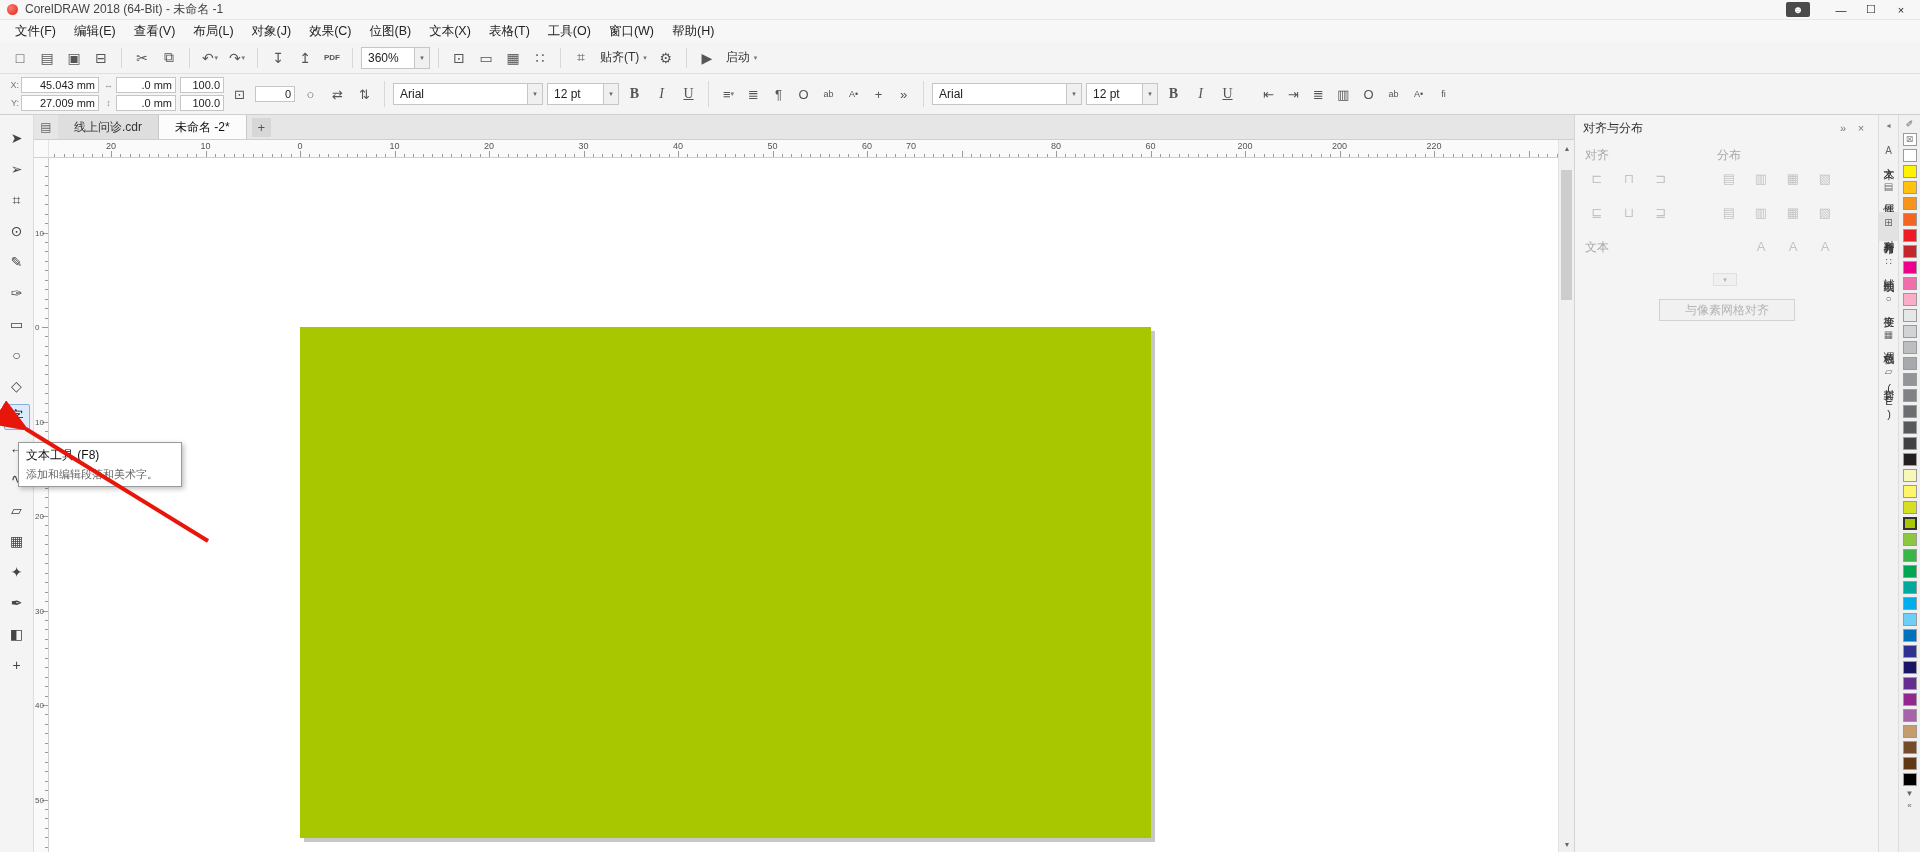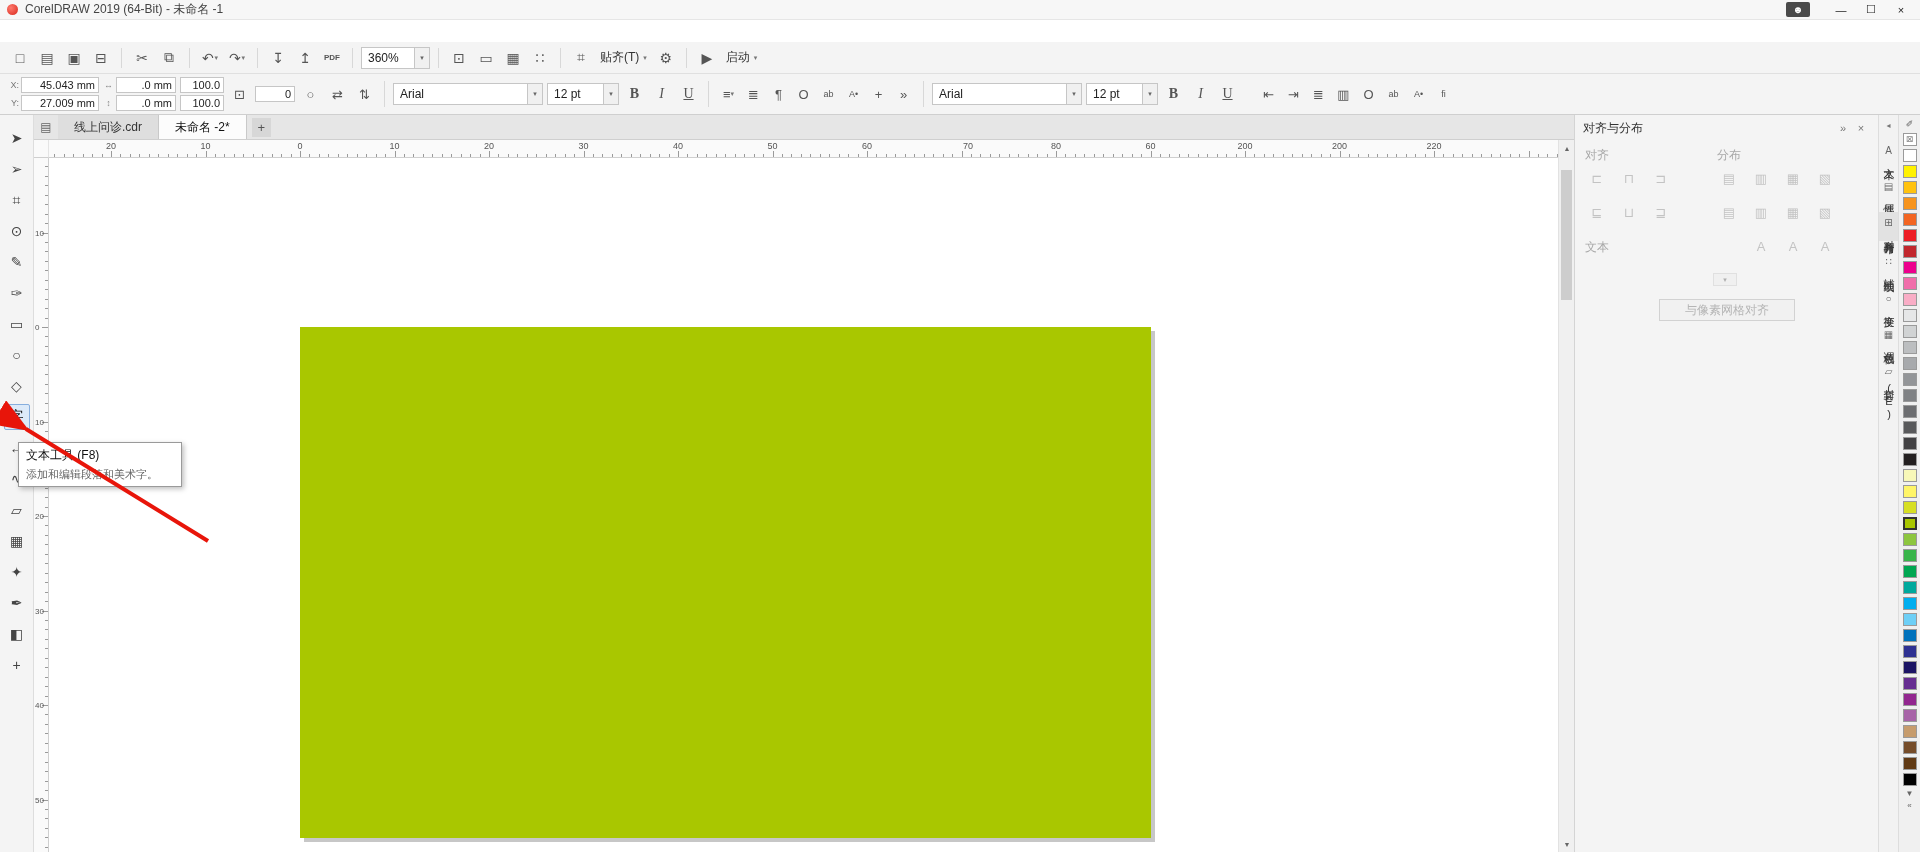--- a/index.html
+++ b/index.html
@@ -116,29 +116,43 @@
 .tt-desc{font-size:11px;color:#666;margin-top:3px;white-space:nowrap}
 .arrow-overlay{position:absolute;left:0;top:0;width:1920px;height:852px;pointer-events:none;z-index:90}
 </style>
 </head>
 <body>
 
 <div id="app">
 
   <div class="titlebar">
     <span class="app-icon"></span>
-    <span class="title">CorelDRAW 2019 (64-Bit) - 未命名 -1</span>
+    <span class="title">CorelDRAW 2018 (64-Bit) - 未命名 -1</span>
     <div class="win-controls">
       <span class="account-btn">☻</span>
       <span class="win-btn">—</span>
       <span class="win-btn">☐</span>
       <span class="win-btn">×</span>
     </div>
   </div>
 
+  <div class="menubar">
+      <div class="menu-item">文件(F)</div>
+      <div class="menu-item">编辑(E)</div>
+      <div class="menu-item">查看(V)</div>
+      <div class="menu-item">布局(L)</div>
+      <div class="menu-item">对象(J)</div>
+      <div class="menu-item">效果(C)</div>
+      <div class="menu-item">位图(B)</div>
+      <div class="menu-item">文本(X)</div>
+      <div class="menu-item">表格(T)</div>
+      <div class="menu-item">工具(O)</div>
+      <div class="menu-item">窗口(W)</div>
+      <div class="menu-item">帮助(H)</div>
+    </div>
 
   <div class="toolbar">
       <div class="tb-btn">
         <span class="g">□</span>
       </div>
       <div class="tb-btn">
         <span class="g">▤</span>
       </div>
       <div class="tb-btn">
         <span class="g">▣</span>
@@ -435,21 +449,21 @@
       <div class="tick-h minor" style="left: 827.45px;"></div>
       <div class="tick-h minor" style="left: 836.9px;"></div>
       <div class="tick-h minor" style="left: 846.35px;"></div>
       <div class="tick-h minor" style="left: 855.8px;"></div>
       <div class="tick-h minor" style="left: 865.25px;"></div>
       <div class="tick-h minor" style="left: 874.7px;"></div>
       <div class="tick-h minor" style="left: 884.15px;"></div>
       <div class="tick-h minor" style="left: 893.6px;"></div>
       <div class="tick-h minor" style="left: 903.05px;"></div>
       <div class="tick-h major" style="left: 912.5px;"></div>
-      <div class="lbl" style="left: 919px;">70</div>
+      <div class="lbl" style="left: 862px;">70</div>
       <div class="tick-h minor" style="left: 921.95px;"></div>
       <div class="tick-h minor" style="left: 931.4px;"></div>
       <div class="tick-h minor" style="left: 940.85px;"></div>
       <div class="tick-h minor" style="left: 950.3px;"></div>
       <div class="tick-h minor" style="left: 959.75px;"></div>
       <div class="tick-h minor" style="left: 969.2px;"></div>
       <div class="tick-h minor" style="left: 978.65px;"></div>
       <div class="tick-h minor" style="left: 988.1px;"></div>
       <div class="tick-h minor" style="left: 997.55px;"></div>
       <div class="tick-h major" style="left: 1007px;"></div>

